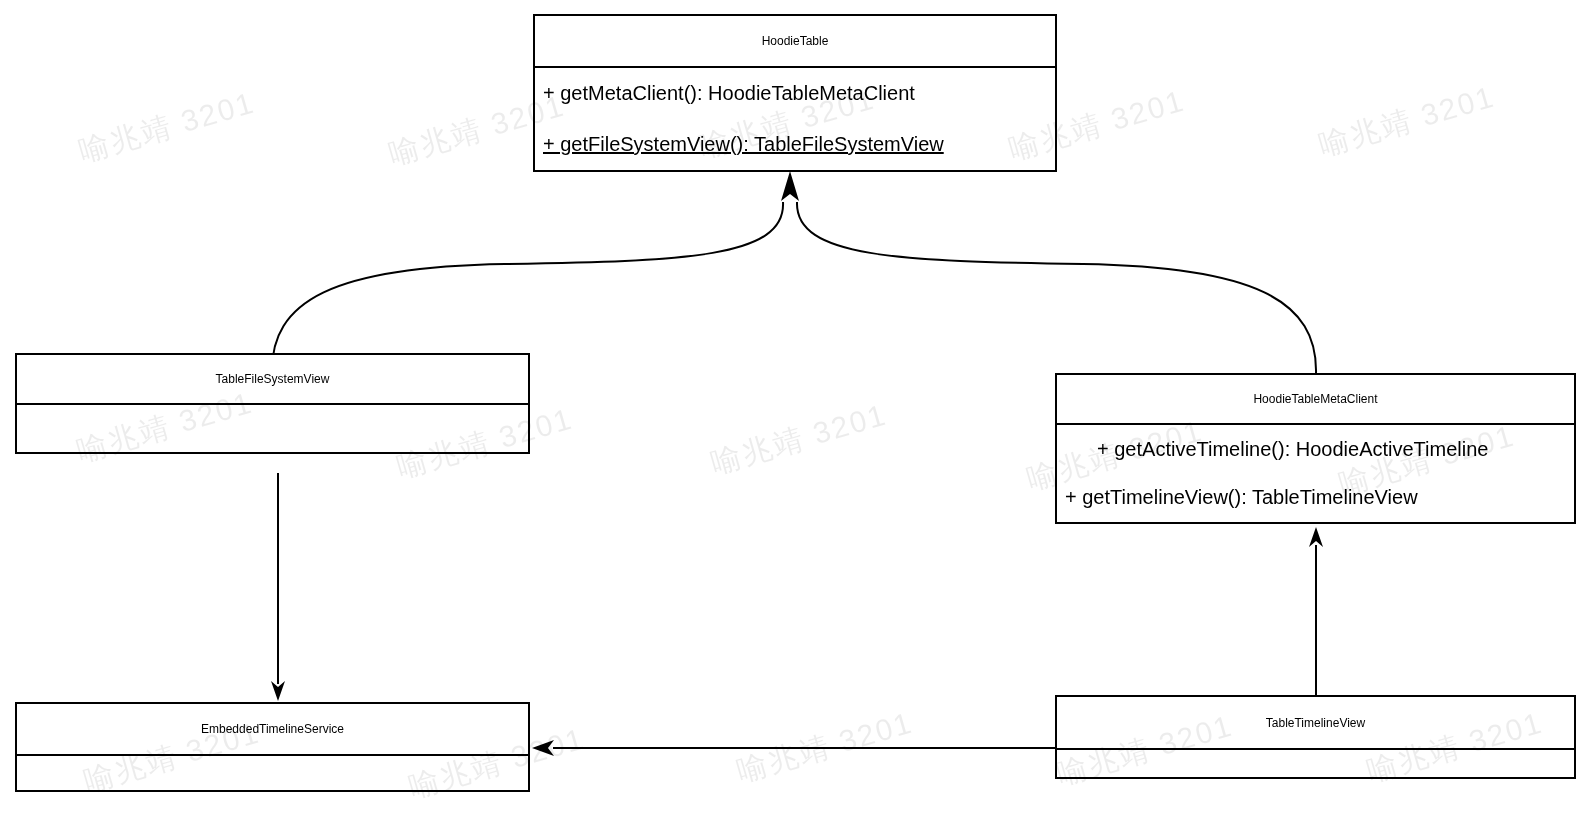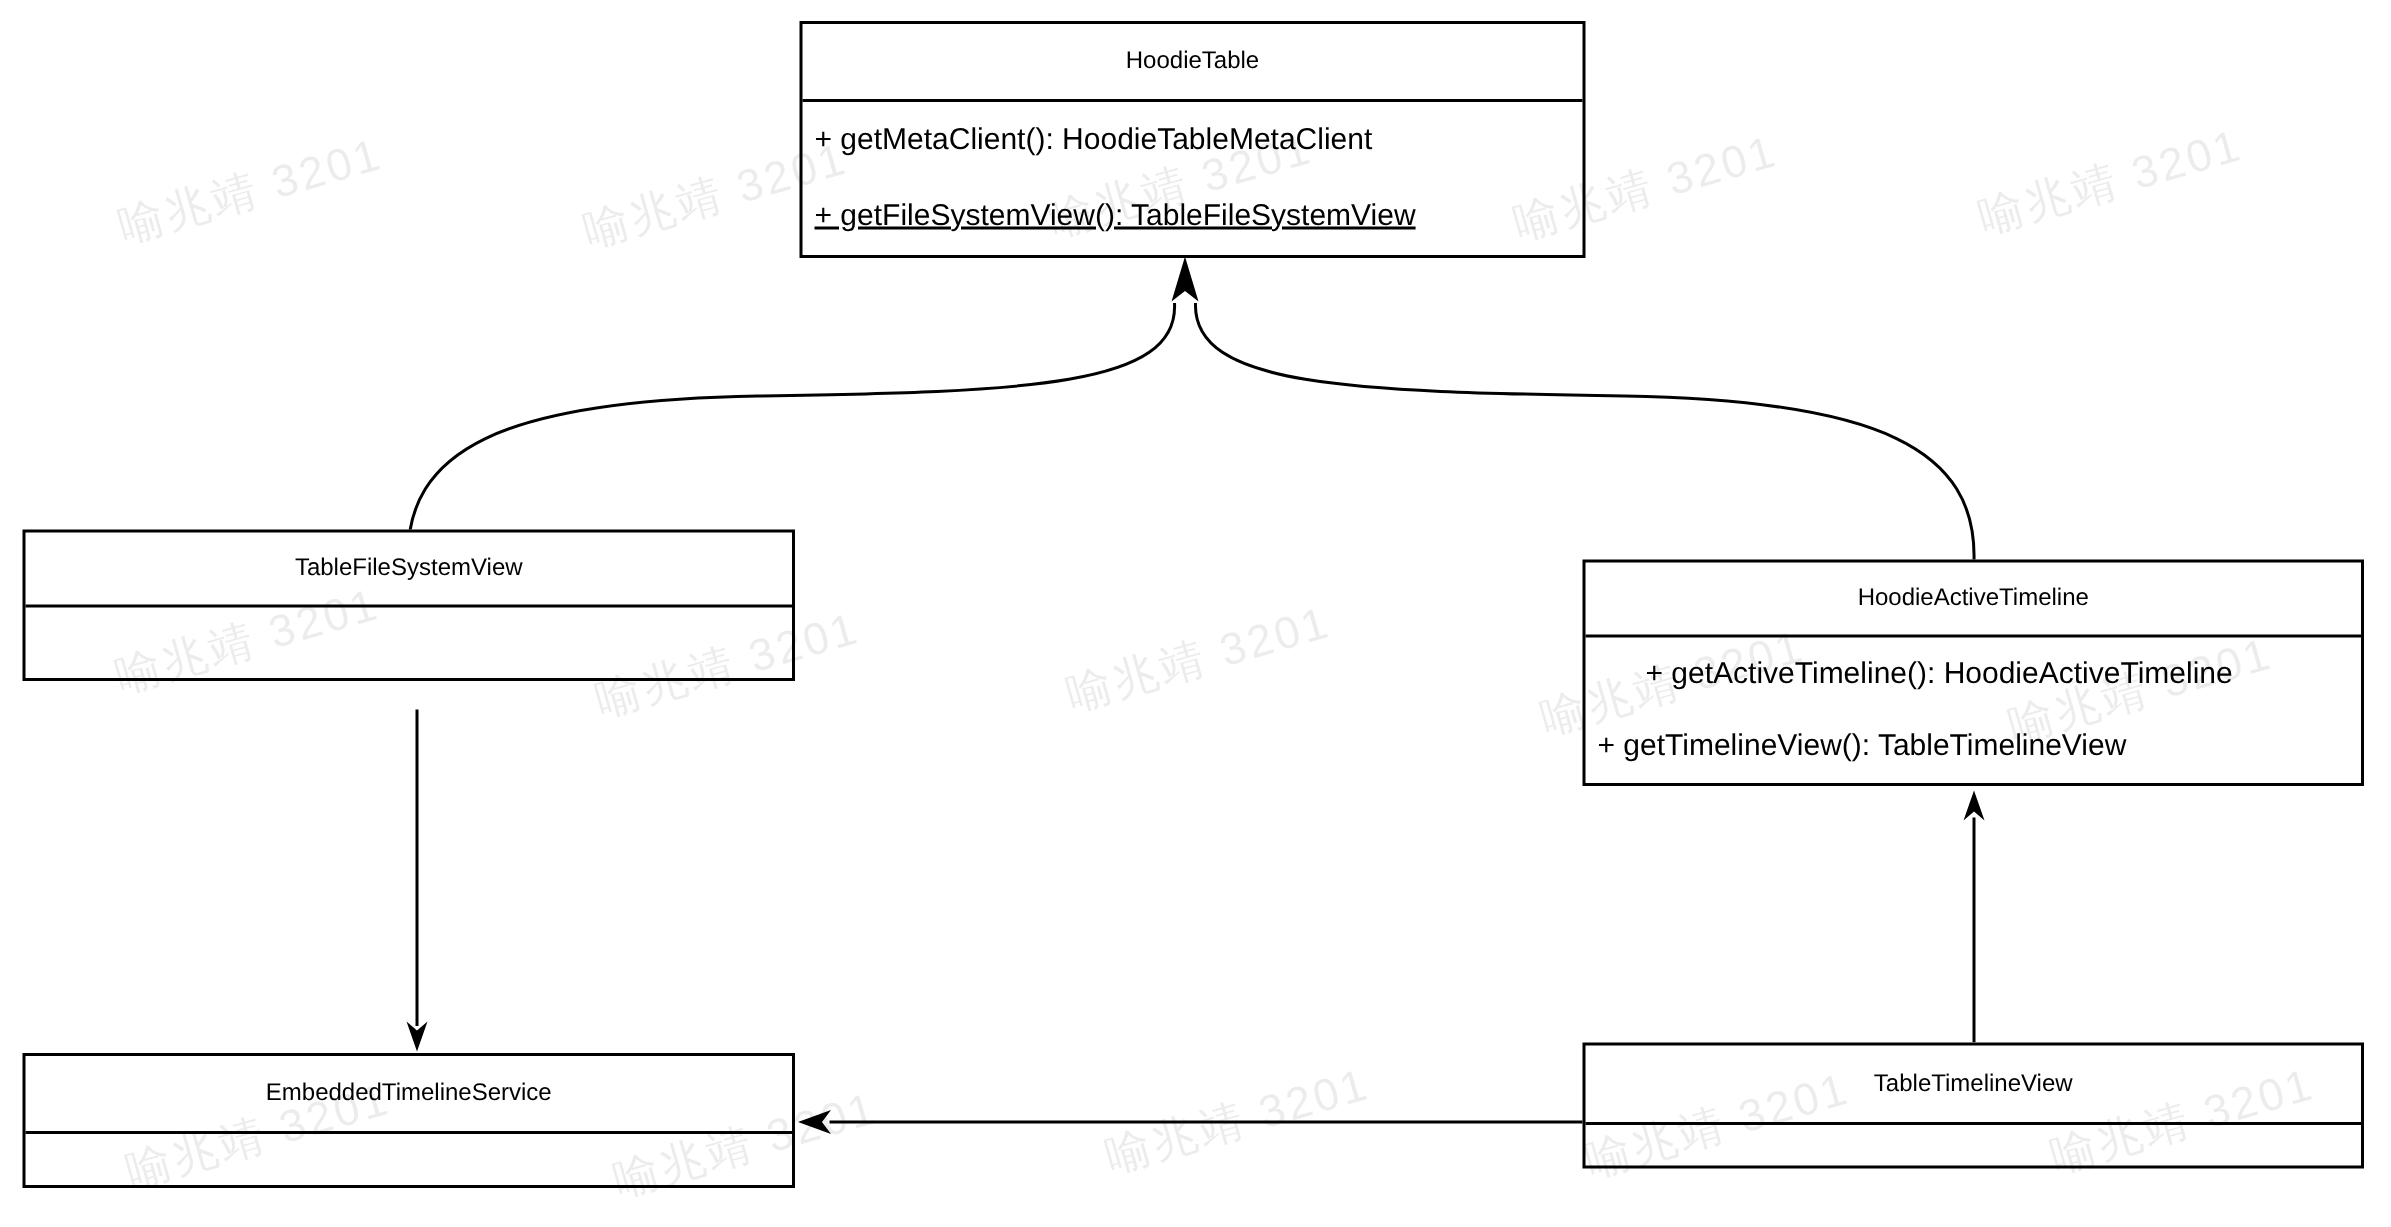--- a/index.html
+++ b/index.html
@@ -13,21 +13,21 @@
   }
   svg.connectors{position:absolute;left:0;top:0;width:1594px;height:818px;}
   .uml-class{
     position:absolute;
     background:#ffffff;
     border:2px solid #000;
     box-sizing:border-box;
   }
   .uml-title{
     display:flex;align-items:center;justify-content:center;
-    font-size:16px;
+    font-size:12px;
     border-bottom:2px solid #000;
     box-sizing:border-box;
     white-space:nowrap;
   }
   .uml-methods{display:block;}
   .uml-method{
     display:flex;align-items:center;
     padding-left:8px;
     font-size:20px;
     white-space:nowrap;
@@ -75,21 +75,21 @@
       <div class="uml-method" style="height:51px;text-decoration:underline;">+ getFileSystemView(): TableFileSystemView</div>
     </div>
   </div>
 
   <div class="uml-class" style="left:15px;top:353px;width:515px;height:101px;">
     <div class="uml-title" style="height:50px;">TableFileSystemView</div>
     <div class="uml-empty" style="height:46px;"></div>
   </div>
 
   <div class="uml-class" style="left:1055px;top:373px;width:521px;height:151px;">
-    <div class="uml-title" style="height:50px;">HoodieActiveTimeline</div>
+    <div class="uml-title" style="height:50px;">HoodieTableMetaClient</div>
     <div class="uml-methods">
       <div class="uml-method" style="height:48px;margin-left:32px;">+ getActiveTimeline(): HoodieActiveTimeline</div>
       <div class="uml-method" style="height:48px;">+ getTimelineView(): TableTimelineView</div>
     </div>
   </div>
 
   <div class="uml-class" style="left:15px;top:702px;width:515px;height:90px;">
     <div class="uml-title" style="height:52px;">EmbeddedTimelineService</div>
     <div class="uml-empty" style="height:34px;"></div>
   </div>

